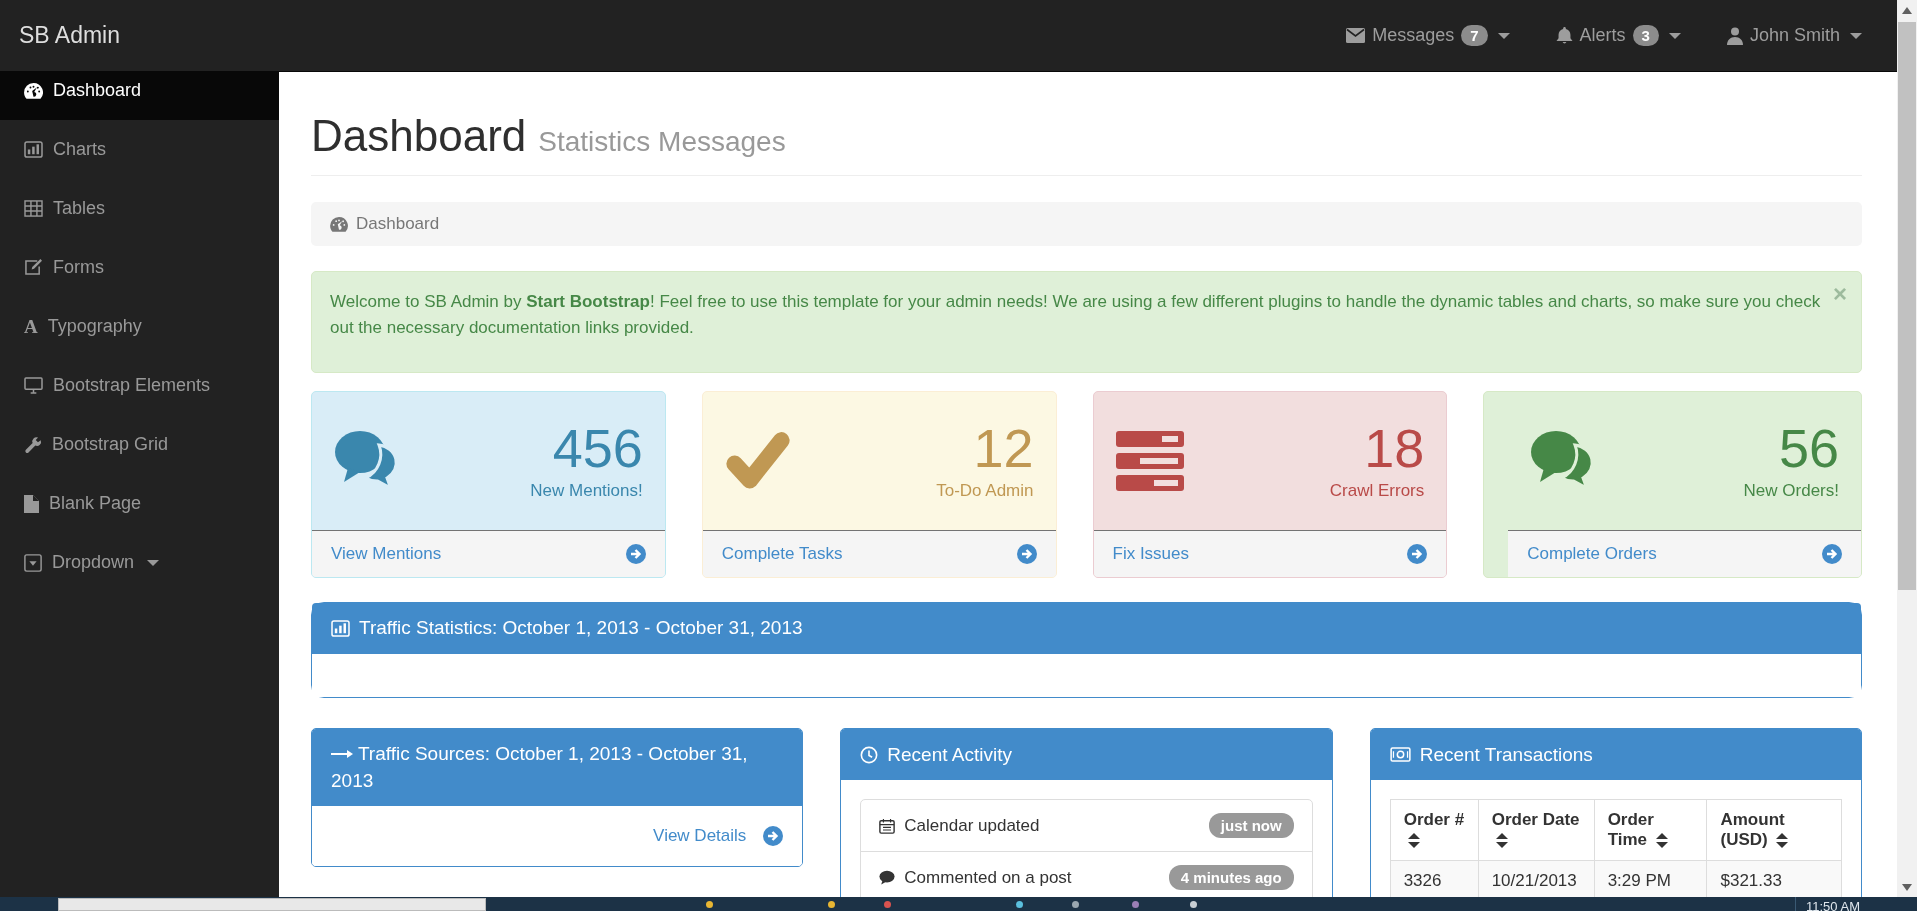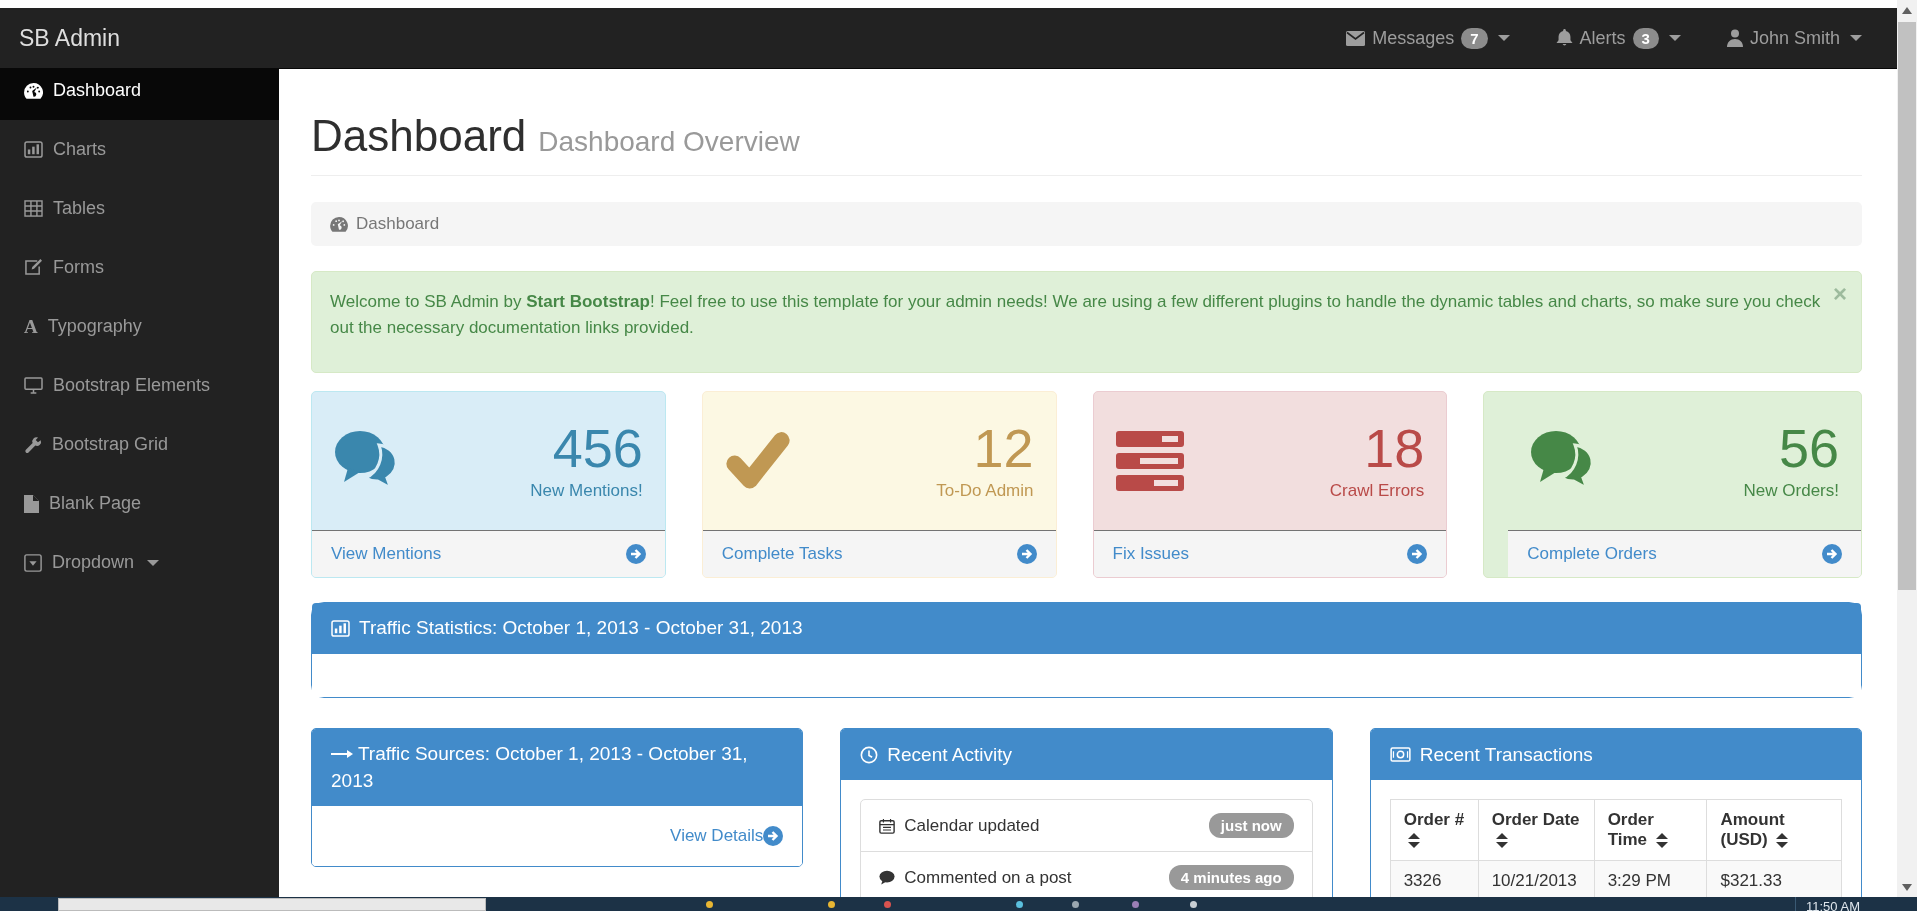--- a/index.html
+++ b/index.html
@@ -1,20 +1,20 @@
 <!DOCTYPE html>
 <html><head>
 <meta charset="utf-8">
 <style>
   * { margin:0; padding:0; box-sizing:border-box; }
   html,body { width:1917px; height:911px; overflow:hidden; }
   body { font-family:"Liberation Sans", sans-serif; background:#fff; position:relative; font-size:17px; color:#333; }
 
   
-  .navbar { position:absolute; top:0; left:0; width:1917px; height:61px; background:#222; border-bottom:1px solid #080808; z-index:30; display:flex; align-items:center;margin-top:8px; }
+  .navbar { position:absolute; top:0; left:0; width:1917px; height:72px; background:#222; border-bottom:1px solid #080808; z-index:30; display:flex; align-items:center; }
   .brand { color:#dedede; font-size:23px; padding-left:19px; text-decoration:none; }
   .nav-right { margin-left:auto; display:flex; align-items:center; gap:46px; padding-right:55px; }
   .nav-link { display:flex; align-items:center; gap:7px; color:#9d9d9d; font-size:18px; text-decoration:none; cursor:pointer; }
   .nav-link svg { flex:0 0 auto; }
   .badge { background:#8c8c8c; color:#fff; font-size:15px; font-weight:bold; border-radius:12px; padding:3px 9px; line-height:1; }
   .caret-down { width:0; height:0; border-left:6px solid transparent; border-right:6px solid transparent; border-top:6px solid #9d9d9d; display:inline-block; margin-left:3px; }
 
   
   .sidebar { position:absolute; top:61px; left:0; width:279px; height:836px; background:#222; z-index:20; }
   .side-item { display:flex; align-items:center; gap:10px; color:#999; font-size:18px; text-decoration:none; padding:19px 24px; cursor:pointer; }
@@ -50,21 +50,21 @@
   .panel-heading { background:#428bca; color:#fff; padding:12px 19px; font-size:19px; border-radius:4px 4px 0 0; display:block; line-height:1.4; }
   .panel-heading .ph-inline { display:inline-flex; align-items:center; gap:9px; vertical-align:middle; }
   .panel-body { background:#fff; border-radius:0 0 4px 4px; }
   .traffic-stats { margin-top:24px;border-radius:13px; }
   .traffic-stats .panel-body { height:43px; }
 
   .lower-row { display:flex; gap:37px; margin-top:30px; align-items:flex-start; }
   .lower-col { flex:1 1 0; }
 
   .view-details { padding:20px 19px; text-align:right; }
-  .view-details a { color:#428bca; text-decoration:none; display:inline-flex; align-items:center; gap:0; }
+  .view-details a { color:#428bca; text-decoration:none; display:inline-flex; align-items:center; gap:17px; }
 
   .list-group { margin:19px; border:1px solid #ddd; border-radius:5px; }
   .list-item { display:flex; align-items:center; padding:13px 18px; border-top:1px solid #ddd; }
   .list-item:first-child { border-top:none; }
   .list-item .li-label { display:flex; align-items:center; gap:9px; color:#333; }
   .time-badge { margin-left:auto; background:#999; color:#fff; font-size:15px; font-weight:bold; border-radius:12px; padding:4px 12px; white-space:nowrap; }
 
   .tbl-wrap { padding:19px; }
   table.tx { width:100%; border-collapse:collapse; }
   .tx th, .tx td { border:1px solid #ddd; padding:10px 13px; text-align:left; vertical-align:top; font-size:17px; }
@@ -184,21 +184,21 @@
         <path d="M6 8l4 5 4-5z" fill="currentColor" stroke="none"></path>
       </svg>
     <span>Dropdown</span>
     <span class="caret-down" style="border-top-color:#999;"></span>
   </a>
 </div>
 
 <div class="content">
 
   <div class="page-header">
-    <span class="title">Dashboard</span><span class="subtitle">Dashboard Overview</span>
+    <span class="title">Dashboard</span><span class="subtitle">Statistics Messages</span>
   </div>
 
   <div class="breadcrumb">
     <svg width="18" height="16" viewBox="0 0 20 18" fill="#777">
         <path d="M10 1a10 10 0 0 0-10 10c0 2.6 1 5 2.6 6.7h14.8A10 10 0 0 0 10 1zm0 3a1 1 0 1 1 0 2 1 1 0 0 1 0-2zM4 11a1 1 0 1 1 0-2 1 1 0 0 1 0 2zm2.8-4.2a1 1 0 1 1 0-2 1 1 0 0 1 0 2zM10 15.5 8.6 9.4l4.9-3.6-2.7 4.7a2 2 0 0 1-.8 5zm4-8.7a1 1 0 1 1 1.4-1.4 1 1 0 0 1-1.4 1.4zM16 11a1 1 0 1 1 0-2 1 1 0 0 1 0 2z"></path>
       </svg>
     <span>Dashboard</span>
   </div>
 
   <div class="alert">

